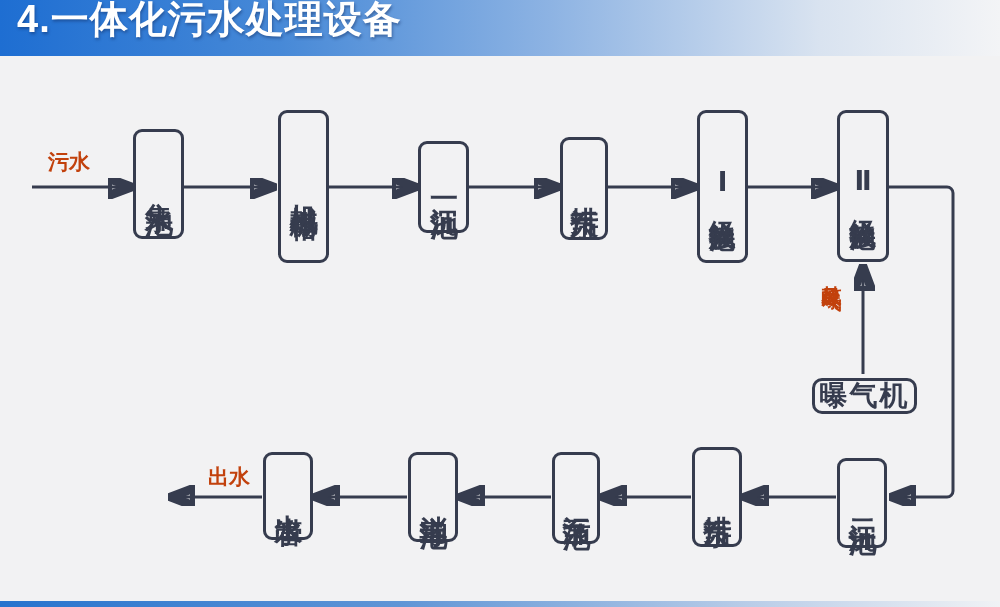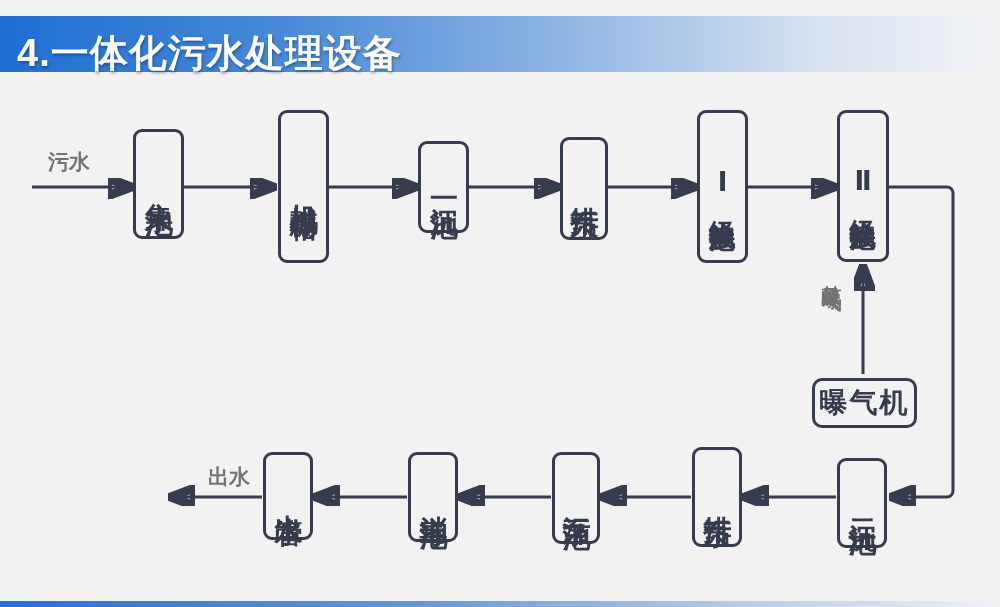--- a/index.html
+++ b/index.html
@@ -5,21 +5,21 @@
   html,body{margin:0;padding:0;background:#ffffff;}
   .slide{
     position:relative;width:1000px;height:607px;overflow:hidden;
     background:#f2f2f3;
     font-family:"Liberation Sans","DejaVu Sans",sans-serif;
   }
   
   .titlebar{
     position:absolute;top:0;left:0;width:1000px;height:56px;
     background:linear-gradient(90deg,#1e6ed2 0%,#4789d7 28%,#8db3e3 55%,#d9e3f0 82%,#f3f4f6 100%);
-    display:flex;align-items:flex-end;margin-top:16px;
+    display:flex;align-items:flex-start;
   }
   .title{
     color:#ffffff;font-size:38px;font-weight:bold;line-height:1;
     padding-left:17px;letter-spacing:1px;
     text-shadow:1px 2px 3px rgba(15,40,90,.45);
     white-space:nowrap;
   }
   
   .bottombar{
     position:absolute;left:0;bottom:0;width:1000px;height:6px;
@@ -32,21 +32,21 @@
     display:flex;align-items:center;justify-content:center;
     color:#363c4e;font-weight:600;background:transparent;
   }
   .node.v{
     writing-mode:vertical-lr;text-orientation:upright;
     font-size:28px;letter-spacing:3px;line-height:1;
   }
   .node.h{font-size:28px;letter-spacing:2px;line-height:1;border-radius:10px;}
   
   .lbl{
-    position:absolute;color:#737373;font-size:21px;font-weight:600;line-height:1;
+    position:absolute;color:#c2410c;font-size:21px;font-weight:600;line-height:1;
     white-space:nowrap;
   }
   .lbl.v{
     writing-mode:vertical-lr;text-orientation:upright;letter-spacing:2px;font-size:20px;
   }
   
   .wires{position:absolute;top:0;left:0;pointer-events:none;}
   .wires path{stroke:#363c4e;stroke-width:3;fill:none;}
 </style>
 </head>
@@ -87,21 +87,21 @@
   <div class="lbl" style="left:208px;top:466px;">出水</div>
   <div class="lbl v" style="left:822px;top:270px;height:100px;">鼓风曝气</div>
 
   <div class="node v" style="left:133px;top:129px;width:51px;height:110px;">集水池</div>
   <div class="node v" style="left:278px;top:110px;width:51px;height:153px;">机械栅格</div>
   <div class="node v" style="left:418px;top:141px;width:51px;height:92px;">一沉池</div>
   <div class="node v" style="left:560px;top:137px;width:48px;height:103px;">排污泵</div>
   <div class="node v" style="left:697px;top:110px;width:51px;height:153px;font-size:26px;letter-spacing:2px;">Ⅰ级接触池</div>
   <div class="node v" style="left:837px;top:110px;width:52px;height:152px;font-size:26px;letter-spacing:2px;">Ⅱ级接触池</div>
 
-  <div class="node h" style="left:812px;top:378px;width:105px;height:50px;">曝气机</div>
+  <div class="node h" style="left:812px;top:378px;width:105px;height:36px;">曝气机</div>
 
   <div class="node v" style="left:837px;top:458px;width:50px;height:90px;">二沉池</div>
   <div class="node v" style="left:692px;top:447px;width:50px;height:100px;">排污泵</div>
   <div class="node v" style="left:552px;top:452px;width:48px;height:92px;">污泵池</div>
   <div class="node v" style="left:408px;top:452px;width:50px;height:90px;">消毒池</div>
   <div class="node v" style="left:263px;top:452px;width:50px;height:88px;">出水管</div>
 
   <div class="bottombar"></div>
 </div>
 

